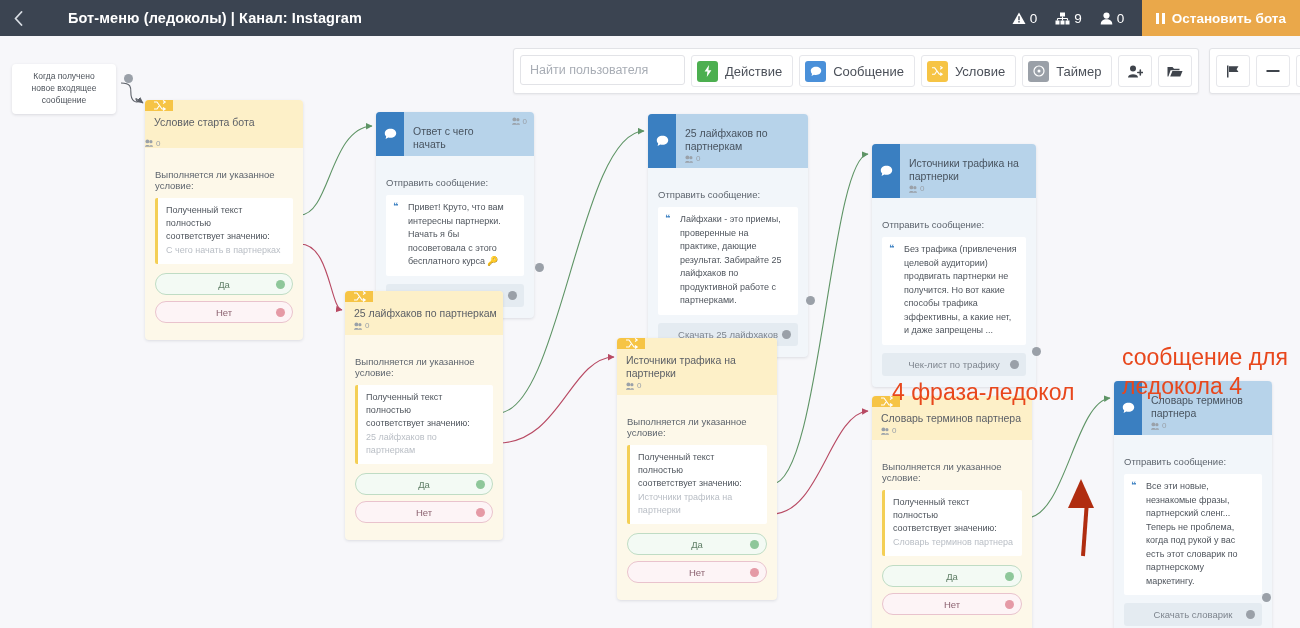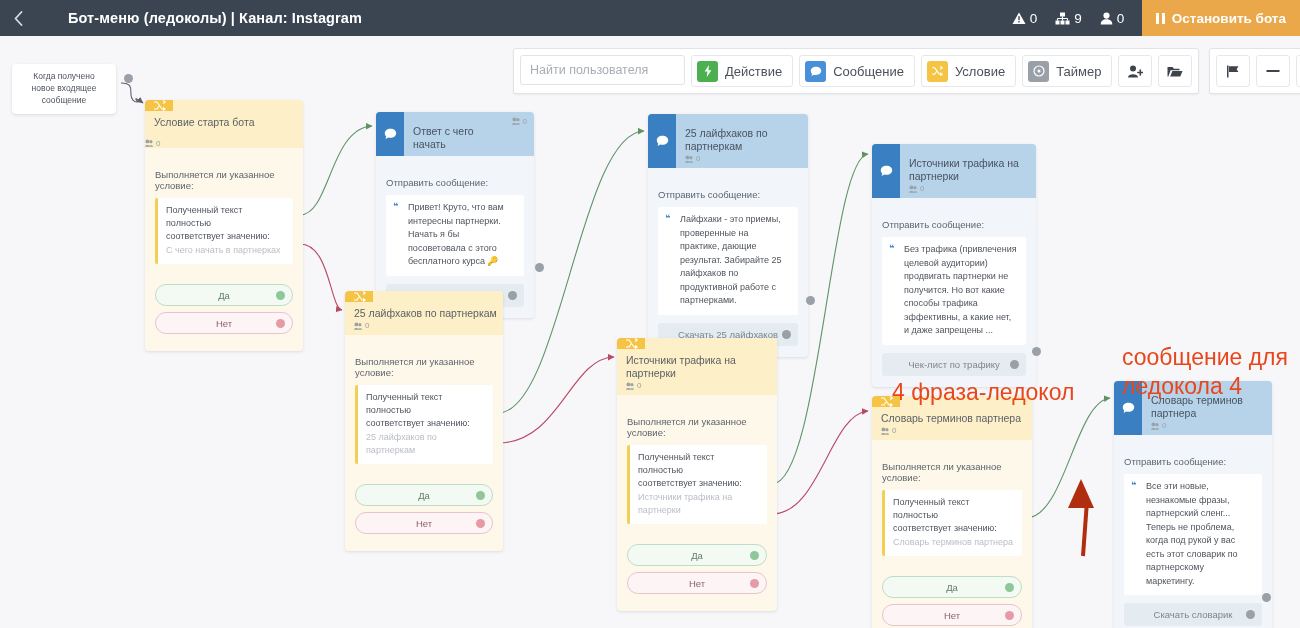--- a/index.html
+++ b/index.html
@@ -84,21 +84,21 @@
   .nhead .ntitle { font-size:10.5px; color:#5b5f66; line-height:1.25; }
   .msg .nhead .ntitle { color:#48535f;margin-top:8px; }
   .nhead .nsub { font-size:8px; color:#9aa1a9; display:flex; align-items:center; gap:3px; margin-top:1px; }
   .nhead .right { padding:5px 7px 0 0; font-size:8px; color:#9aa1a9; display:flex; align-items:flex-start; gap:3px; }
 
   .nbody { padding:21px 10px 11px 10px; }
   .nlabel { font-size:9.5px; color:#5d646d; margin-bottom:7px; }
 
   .quote-box {
     background:#fff; border-left:3px solid #f4cf55; padding:6px 8px 7px 8px;
-    border-radius:2px; margin-bottom:20px;
+    border-radius:2px; margin-bottom:9px;
   }
   .quote-box .l1 { font-size:9px; color:#4f555d; line-height:1.45; }
   .quote-box .l2 { font-size:9px; color:#b9bec5; line-height:1.45; margin-top:1px; }
 
   .msg-box { background:#fff; border-radius:2px; padding:6px 8px 7px 10px; margin-bottom:8px; position:relative; }
   .msg-box .qm { position:absolute; left:7px; top:6px; color:#3a7fc1; font-size:9px; font-weight:700; }
   .msg-box .txt { font-size:9px; color:#4f555d; line-height:1.5; padding-left:12px; }
 
   .btn-row {
     height:22px; border-radius:11px; display:flex; align-items:center; justify-content:center;

